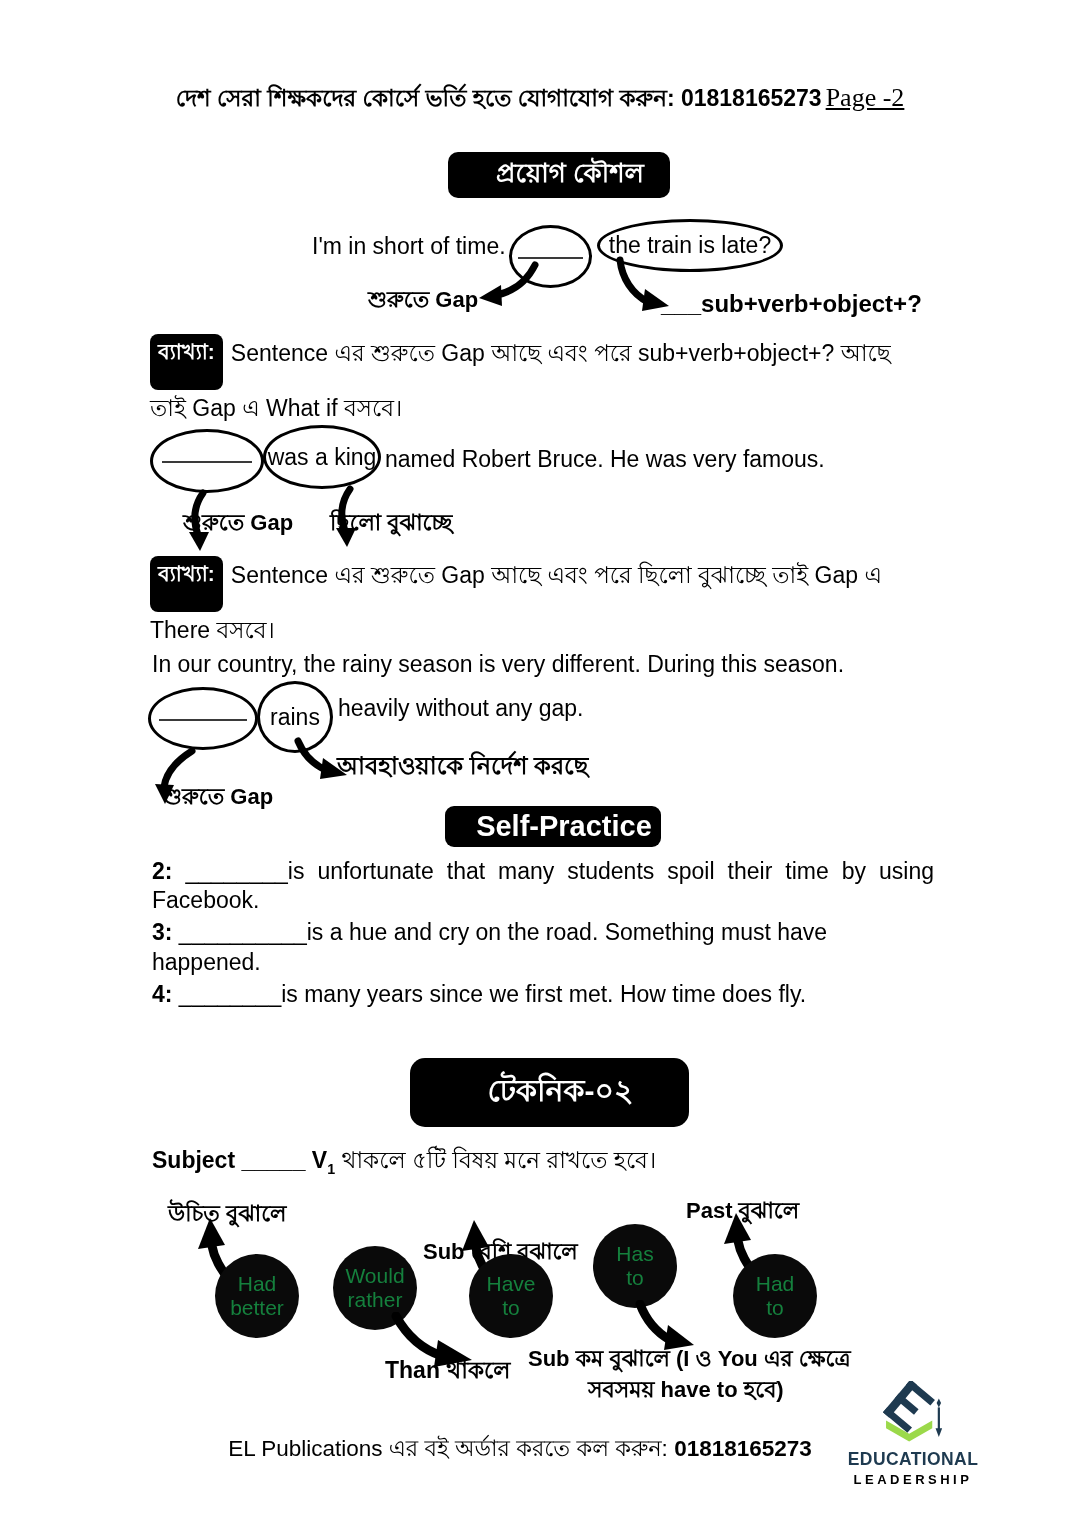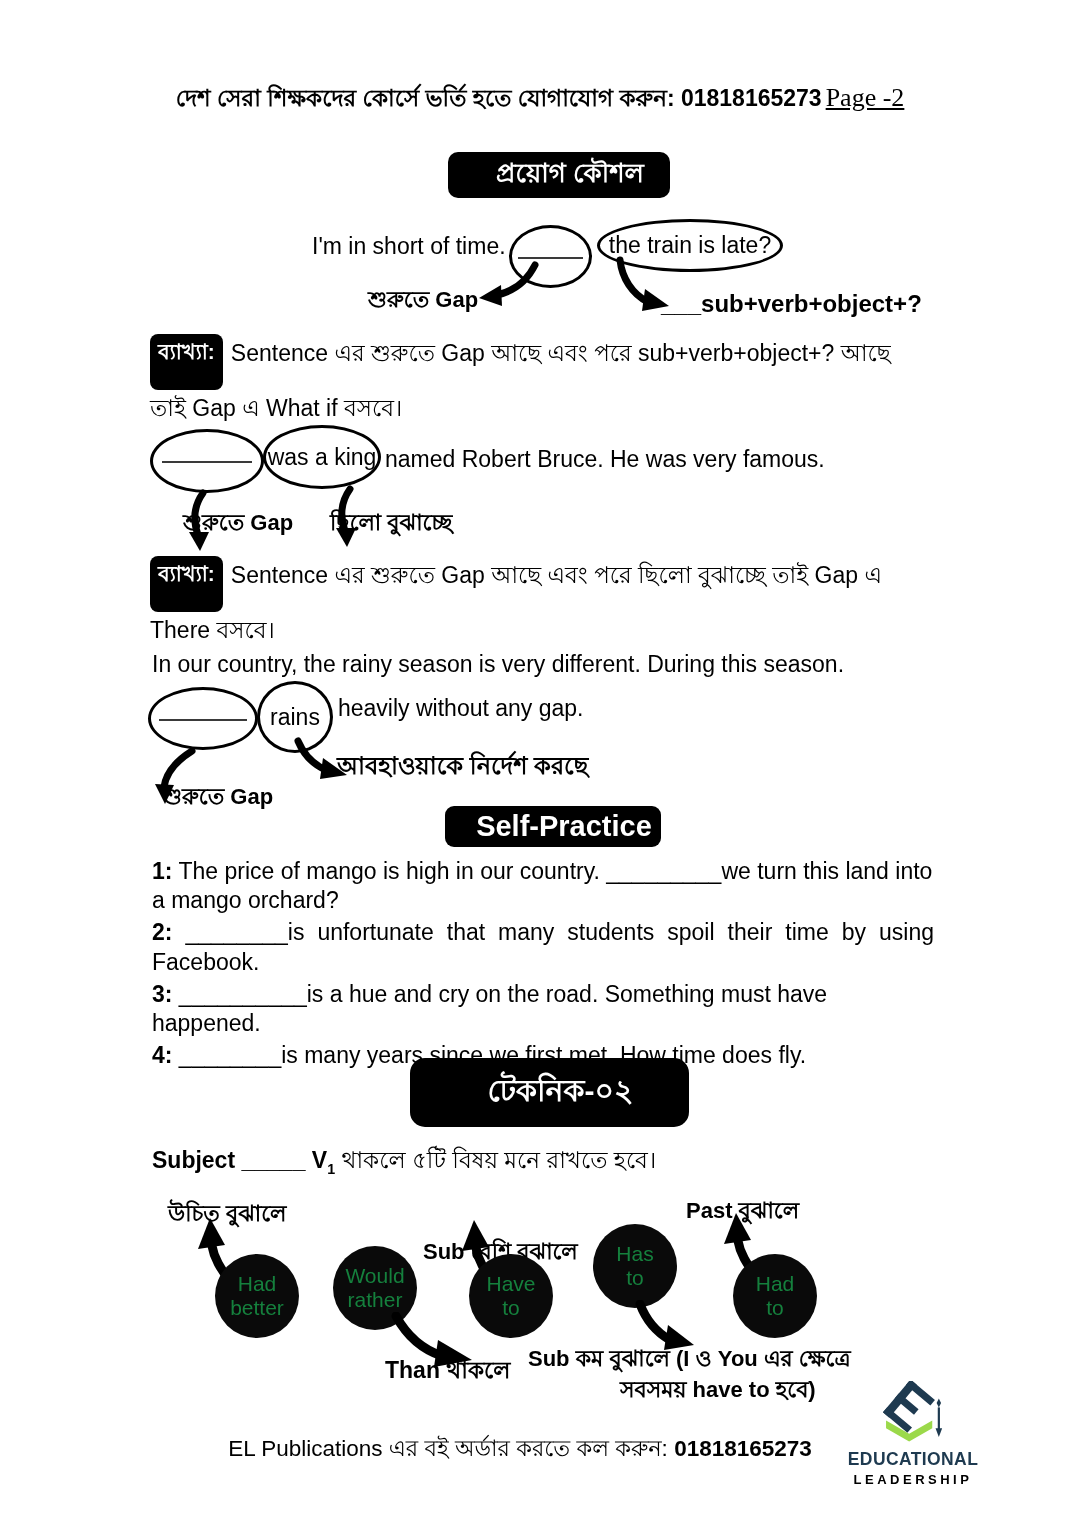--- a/index.html
+++ b/index.html
@@ -110,21 +110,20 @@
   </svg>
   <svg class="arrow" style="left:292px;top:737px;" width="58" height="46" viewBox="0 0 58 46">
     <path d="M6,4 C12,18 22,28 34,33" fill="none" stroke="#000" stroke-width="7" stroke-linecap="round"></path>
     <polygon points="31,21 55,38 28,42" fill="#000"></polygon>
   </svg>
   <span class="abs bn-bold" style="left:337px;top:747px;font-size:24px;">আবহাওয়াকে নির্দেশ করছে</span>
   <span class="abs bn-bold" style="left:163px;top:779px;">শুরুতে Gap</span>
 
   <div class="abs badge badge-sp">Self-Practice</div>
   <div class="abs practice" style="left:152px;top:857px;width:782px;">
-    <p><span class="num">1:</span> <span>The price of mango is high in our country.  _________we turn this land into a mango orchard?</span></p>
     <p class="just"><span class="num">2:</span> <span>________is unfortunate that many students spoil their time by using Facebook.</span></p>
     <p><span class="num">3:</span> <span>__________is a hue and cry on the road. Something must have happened.</span></p>
     <p><span class="num">4:</span> <span>________is many years since we first met. How time does fly.</span></p>
   </div>
 
   <div class="abs badge badge-tech">টেকনিক-০২</div>
 
   <div class="abs txt" style="left:152px;top:1147px;">
     <span class="bold">Subject</span>
     <span class="bold">_____</span>
@@ -164,21 +163,21 @@
     <path d="M8,4 C20,26 36,38 54,44" fill="none" stroke="#000" stroke-width="9" stroke-linecap="round"></path>
     <polygon points="50,28 84,48 46,55" fill="#000"></polygon>
   </svg>
   <svg class="arrow" style="left:632px;top:1300px;" width="64" height="52" viewBox="0 0 64 52">
     <path d="M8,4 C14,20 24,32 38,40" fill="none" stroke="#000" stroke-width="9" stroke-linecap="round"></path>
     <polygon points="36,25 62,45 32,50" fill="#000"></polygon>
   </svg>
 
   <span class="abs bn-bold" style="left:385px;top:1352px;font-size:23px;">Than থাকলে</span>
   <span class="abs bn-bold" style="left:528px;top:1341px;">Sub কম বুঝালে (I ও You এর ক্ষেত্রে</span>
-  <span class="abs bn-bold" style="left:588px;top:1372px;margin-left:32px;">সবসময় have to হবে)</span>
+  <span class="abs bn-bold" style="left:588px;top:1372px;">সবসময় have to হবে)</span>
 
   <div class="abs footer-line">
     <span>EL Publications এর বই অর্ডার করতে কল করুন:</span>
     <span class="bold">01818165273</span>
   </div>
 
   <div class="abs logo">
     <svg width="118" height="66" viewBox="0 0 130 120">
       <g fill="#1e3a50" transform="rotate(40 58 50)">
         <rect x="26" y="8" width="15" height="78"></rect>

